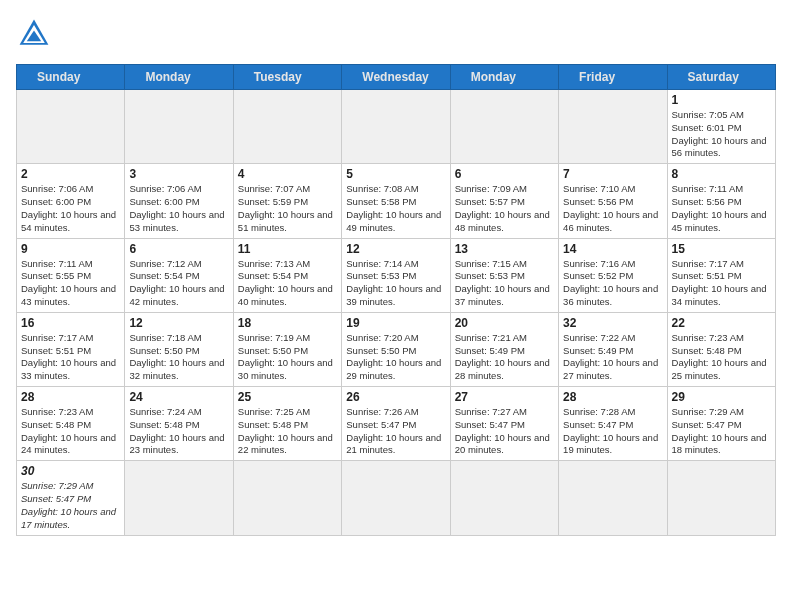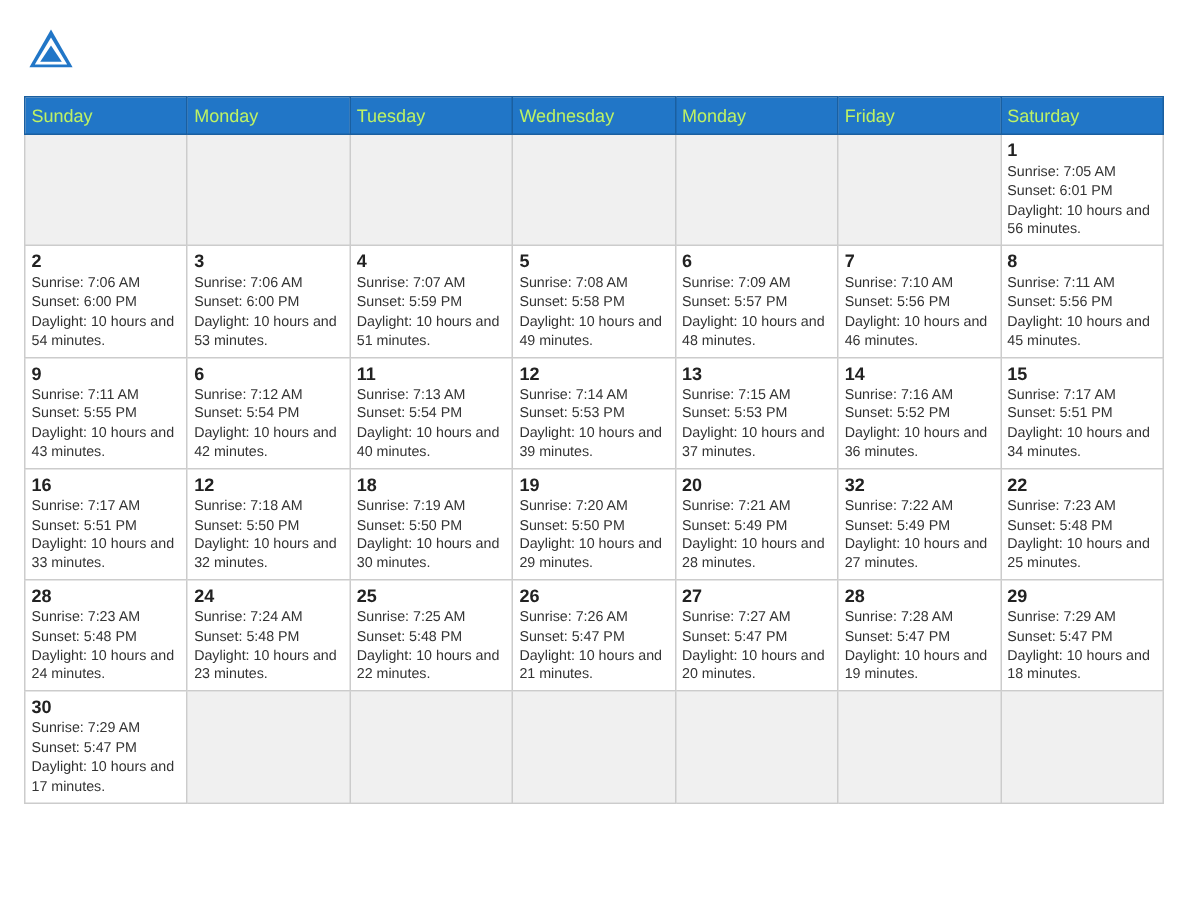--- a/index.html
+++ b/index.html
@@ -44,41 +44,42 @@
       font-size: 15px;
       color: #444;
     }
     table {
       width: 100%;
       border-collapse: collapse;
       table-layout: fixed;
     }
     thead th {
       background-color: #2176c7;
-      color: #bef264;
+      color: #e5e5e5;
       font-size: 12px;
-      font-weight: normal;
-      padding: 5px 4px;
+      font-weight: bold;
+      padding: 5px 20px;
       text-align: left;
       border: 1px solid #1a5fa0;
     }
     td {
       border: 1px solid #ccc;
       vertical-align: top;
       padding: 3px 4px;
       font-size: 10px;
       color: #333;
       background: #fff;
       height: 72px;
     }
     td.empty {
       background: #f0f0f0;
     }
     td.last-row {
       height: 60px;
+      font-style: italic;
     }
     .day-number {
       font-size: 12px;
       font-weight: bold;
       color: #222;
       display: block;
       margin-bottom: 2px;
     }
     .day-info {
       font-size: 9.5px;

